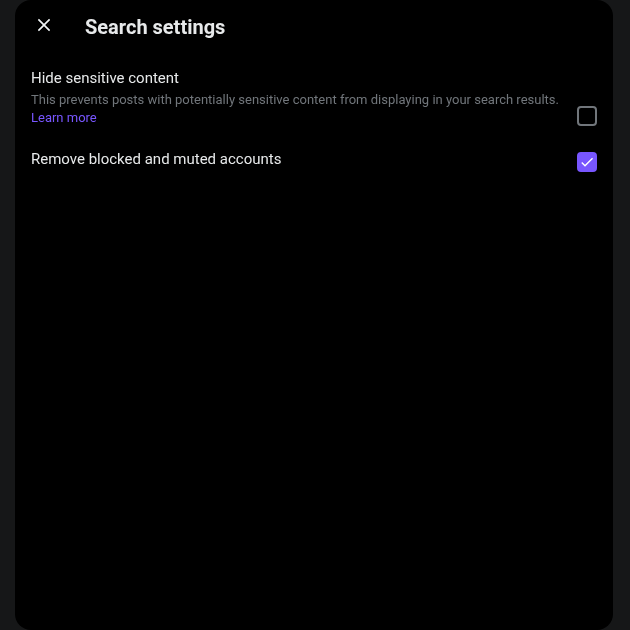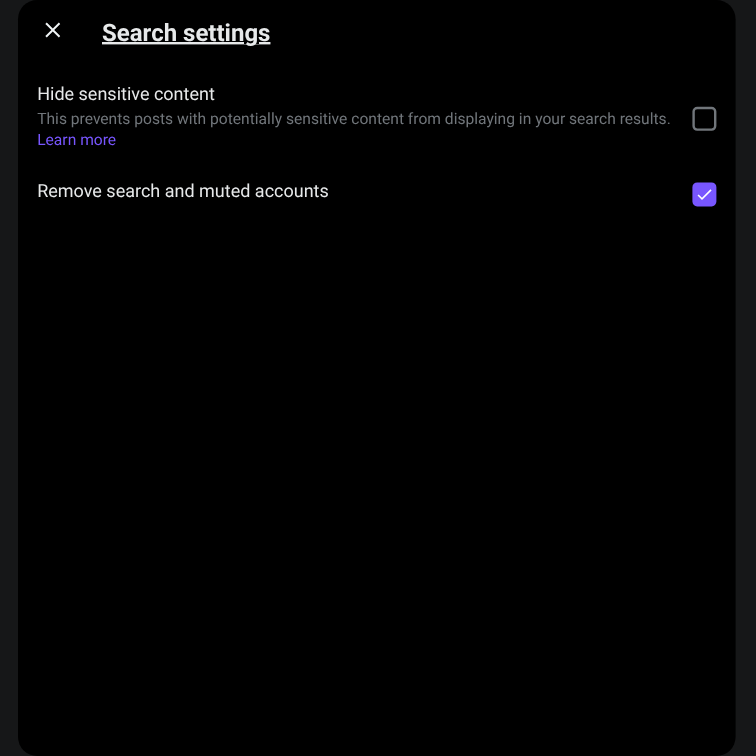--- a/index.html
+++ b/index.html
@@ -53,21 +53,20 @@
     border-radius: 16px;
     overflow: hidden;
   }
 
   .modal-header {
     display: flex;
     align-items: center;
     height: 53px;
     padding: 16px 16px;
     gap: 24px;
-    text-decoration: underline;
   }
   .close-btn {
     width: 34px;
     height: 34px;
     border: none;
     background: transparent;
     border-radius: 50%;
     display: flex;
     align-items: center;
     justify-content: center;
@@ -82,21 +81,21 @@
     font-weight: 700;
     color: #e7e9ea;
   }
 
   .settings-list {
     padding: 4px 0;
   }
 
   .setting-row {
     display: flex;
-    align-items: center;
+    align-items: flex-end;
     padding: 12px 16px 12px 16px;
     gap: 12px;
   }
   .setting-text { flex: 1; min-width: 0; }
   .setting-title {
     font-size: 15px;
     font-weight: 400;
     color: #e7e9ea;
     margin-bottom: 4px;
   }
@@ -175,21 +174,21 @@
       </div>
       <div class="checkbox-holder">
         <div class="chk" id="chk-hide">
           
         </div>
       </div>
     </div>
 
     <div class="setting-row">
       <div class="setting-text">
-        <div class="setting-title">Remove search and muted accounts</div>
+        <div class="setting-title">Remove blocked and muted accounts</div>
       </div>
       <div class="checkbox-holder">
         <div class="chk checked" id="chk-remove">
           <svg viewBox="0 0 24 24">
               <path d="M9 16.17L4.83 12l-1.42 1.41L9 19 21 7l-1.41-1.41z"></path>
             </svg>
         </div>
       </div>
     </div>
 

